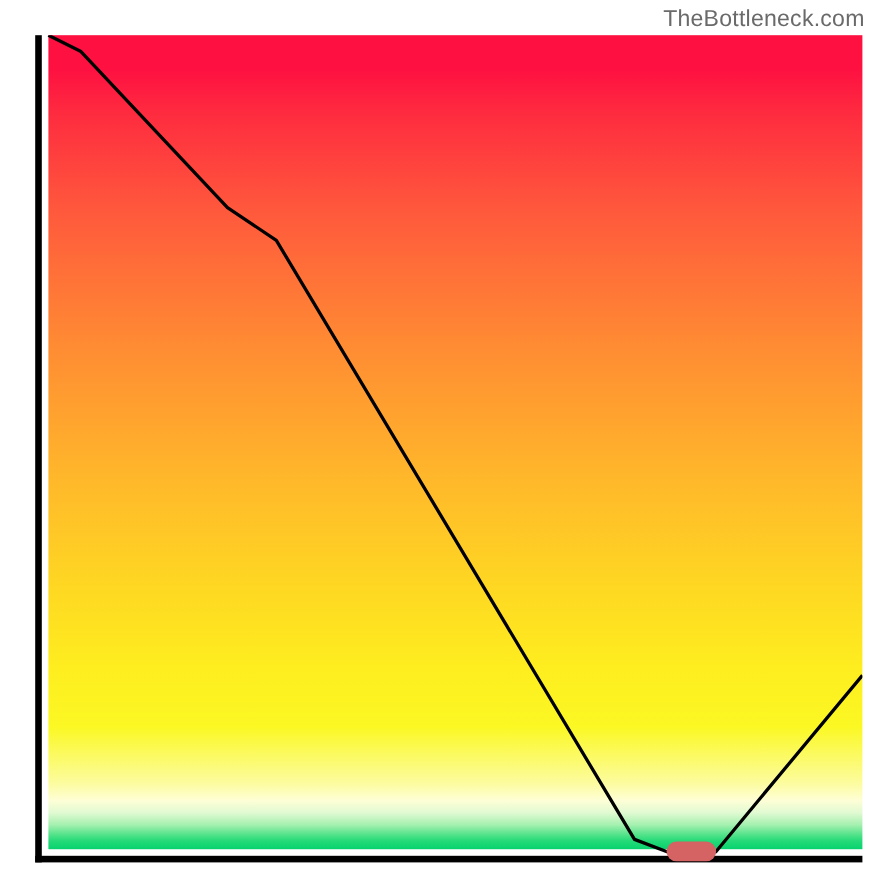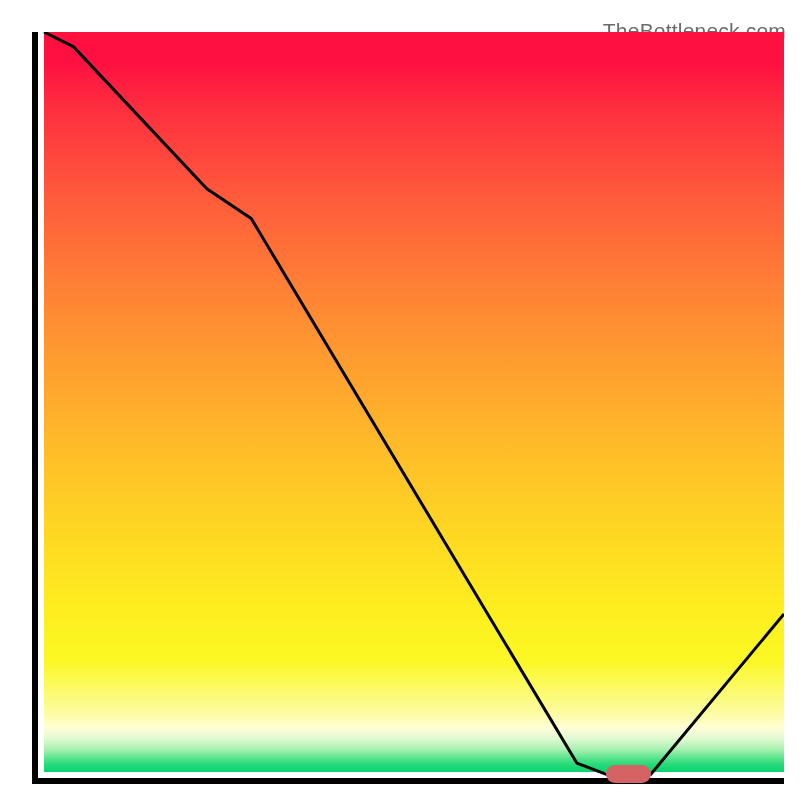--- a/index.html
+++ b/index.html
@@ -5,21 +5,21 @@
   * { margin: 0; padding: 0; box-sizing: border-box; }
   body {
     width: 800px;
     height: 800px;
     background: #ffffff;
     position: relative;
     font-family: Arial, sans-serif;
   }
   .watermark {
     position: absolute;
-    top: 19px;
+    top: 6px;
     right: 14px;
     font-size: 21px;
     color: #6a6a6a;
     font-weight: 400;
     letter-spacing: 0.2px;
   }
   .plot {
     position: absolute;
     left: 32px;
     top: 32px;

